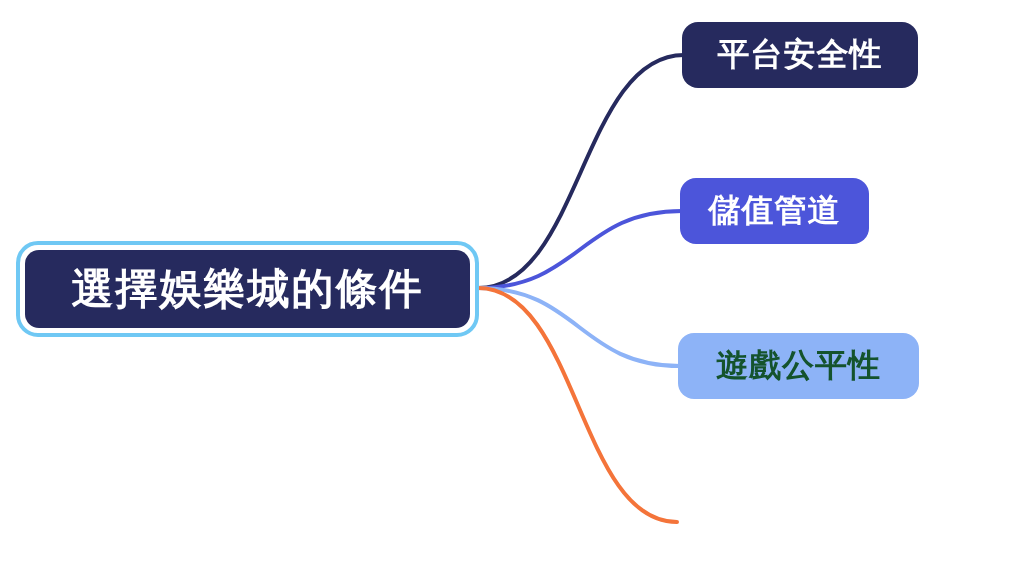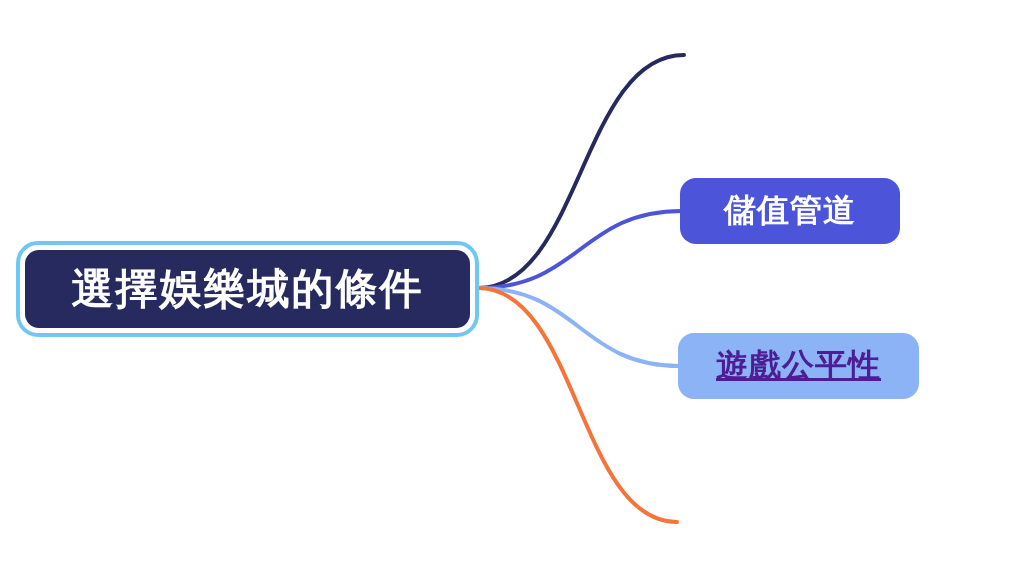--- a/index.html
+++ b/index.html
@@ -66,21 +66,21 @@
     cursor: pointer;
   }
   .branch-label {
     color: #ffffff;
     font-size: 32px;
     font-weight: bold;
     letter-spacing: 1px;
     white-space: nowrap;
   }
   .branch.b1 { left: 682px; top: 22px;  width: 236px; height: 66px; }
-  .branch.b2 { left: 680px; top: 178px; width: 220px; height: 66px; }
+  .branch.b2 { left: 680px; top: 178px; width: 189px; height: 66px; }
   .branch.b3 { left: 678px; top: 333px; width: 241px; height: 66px; }
   .branch.b4 { left: 675px; top: 487px; width: 303px; height: 71px; }
 </style>
 </head>
 <body>
 
 <div class="canvas">
 
   <svg class="connector-layer" viewBox="0 0 1012 577">
     <path class="connector" d="M478,288 C580,288 582,55 684,55" stroke="#262a5e"></path>
@@ -88,23 +88,26 @@
     <path class="connector" d="M478,288 C578,288 580,366 680,366" stroke="#8db3f7"></path>
     <path class="connector" d="M478,288 C577,288 579,522 677,522" stroke="#f4743a"></path>
   </svg>
 
   <div class="root-node" style="border-color: rgb(111, 200, 244);">
     <div class="root-inner" style="background-color: rgb(38, 42, 94);">
       <span class="root-label" style="color: rgb(255, 255, 255);">選擇娛樂城的條件</span>
     </div>
   </div>
 
+  <div class="branch b1" style="background-color: rgb(38, 42, 94);">
+    <span class="branch-label" style="color: rgb(255, 255, 255);">平台安全性</span>
+  </div>
 
   <div class="branch b2" style="background-color: rgb(76, 85, 218);">
     <span class="branch-label" style="color: rgb(255, 255, 255);">儲值管道</span>
   </div>
 
   <div class="branch b3" style="background-color: rgb(141, 179, 247);">
-    <span class="branch-label" style="color: #4c1d95; text-decoration: underline;">遊戲公平性</span>
+    <span class="branch-label" style="color: #14532d;">遊戲公平性</span>
   </div>
 
 
 </div>
 
 </body></html>

